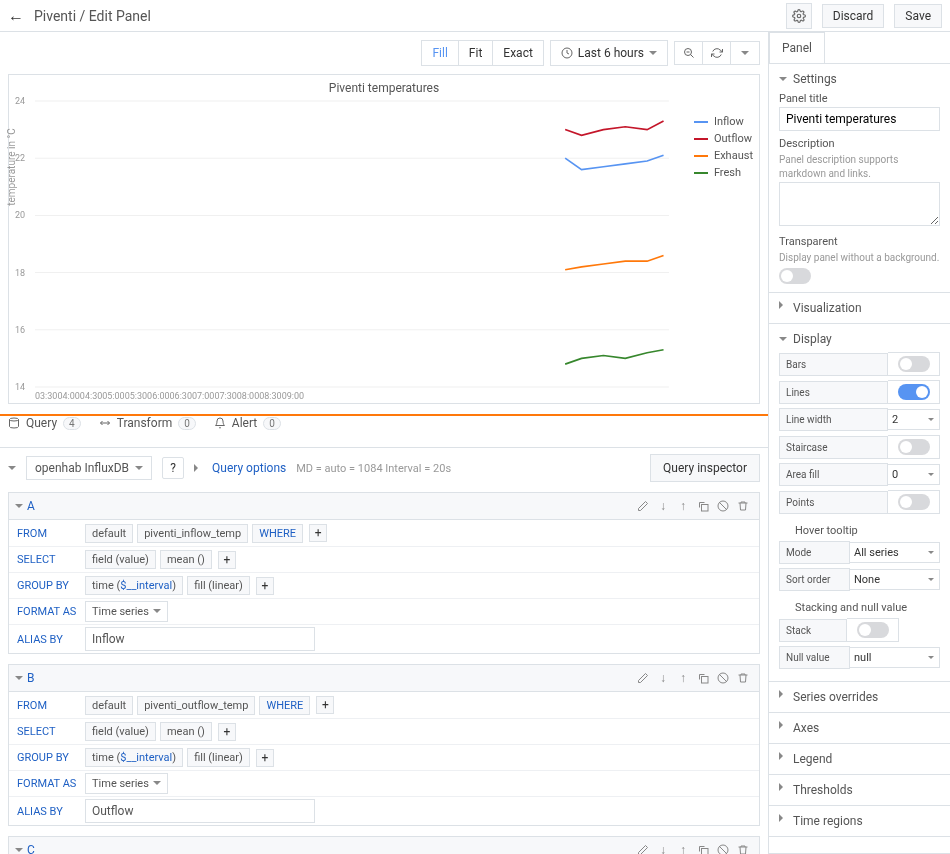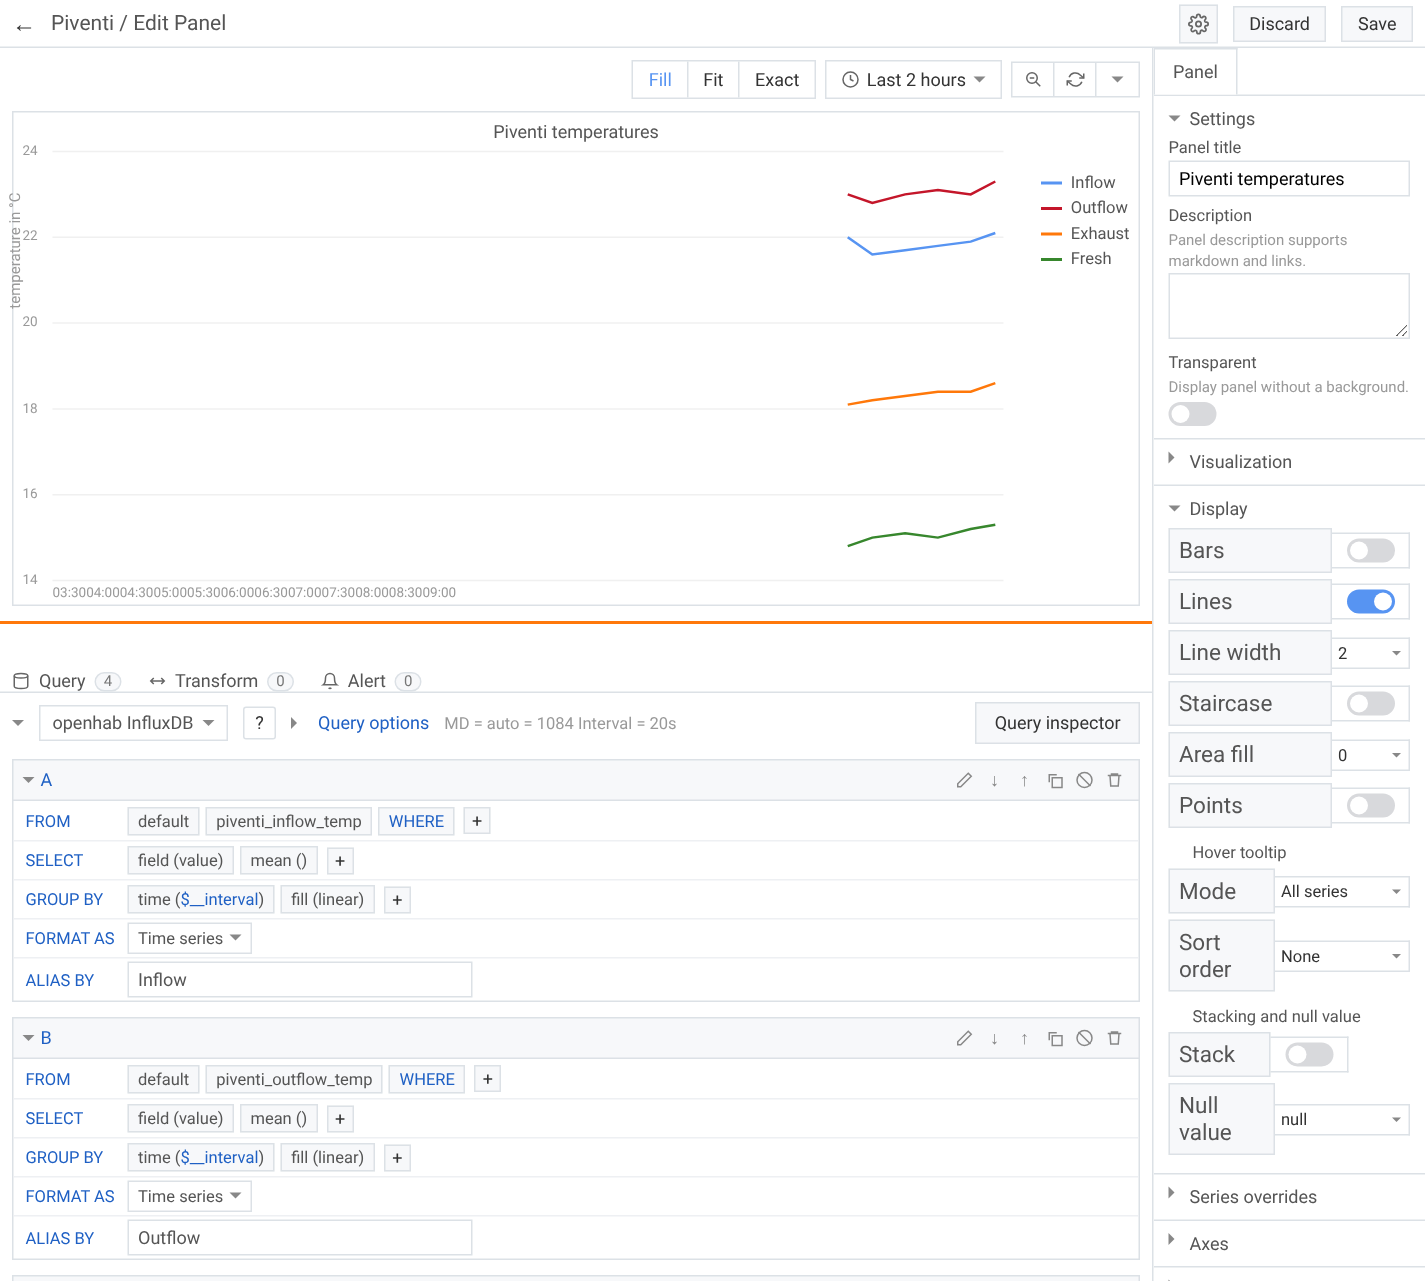--- a/index.html
+++ b/index.html
@@ -30,21 +30,21 @@
   .chartwrap{margin:4px 8px;border:1px solid var(--border);height:330px;position:relative}
   .chart-title{text-align:center;font-size:12px;padding:6px 0;color:#555}
   .chartbody{position:absolute;top:26px;bottom:16px;left:26px;right:90px}
   .ylabel{position:absolute;left:2px;top:50%;transform:rotate(-90deg) translateX(50%);transform-origin:left;font-size:10px;color:var(--txt3);white-space:nowrap}
   .legend{position:absolute;right:6px;top:40px;font-size:11px;color:#555}
   .legend div{display:flex;align-items:center;gap:6px;margin-bottom:4px}
   .legend .sw{width:14px;height:2px}
   svg.plot{width:100%;height:100%}
 
   
-  .qtabs{display:flex;align-items:flex-end;border-bottom:1px solid var(--border);padding:0 8px;height:48px;gap:18px;border-top:2px solid #ff780a;margin-top:6px}
+  .qtabs{display:flex;align-items:flex-start;border-bottom:1px solid var(--border);padding:0 8px;height:34px;gap:18px;border-top:2px solid #ff780a;margin-top:6px}
   .qtabs .t{display:flex;align-items:center;gap:6px;color:#555;font-size:12px;cursor:pointer}
   .qtabs .badge{background:var(--bg2);border:1px solid var(--border);padding:0 5px;border-radius:8px;font-size:10px;color:#777}
 
   
   .qtool{display:flex;align-items:center;gap:10px;padding:6px 8px}
   .qtool .ds{border:1px solid var(--border);background:#fff;padding:4px 8px;display:flex;align-items:center;gap:6px;color:#555}
   .qtool .qopt{color:var(--link);cursor:pointer}
   .qtool .meta{color:var(--txt3);font-size:11px}
   .qtool .insp{margin-left:auto;border:1px solid var(--border);background:var(--bg2);padding:6px 12px;cursor:pointer}
   .helpcirc{width:22px;height:22px;border:1px solid var(--border);display:flex;align-items:center;justify-content:center;border-radius:2px;cursor:pointer}
@@ -69,21 +69,21 @@
 
   
   .right .tabhdr{display:flex;border-bottom:1px solid var(--border)}
   .right .tabhdr .tab{padding:8px 12px;border:1px solid var(--border);border-bottom:none;background:#fff;font-size:12px;color:#555}
   .sect{border-bottom:1px solid var(--border);padding:8px 10px}
   .sect .sh{display:flex;align-items:center;gap:6px;color:#555;font-size:12px;margin-bottom:6px;cursor:pointer}
   .lbl{font-size:11px;color:#555;margin:6px 0 2px;display:block}
   .hint{font-size:10px;color:var(--txt3)}
   .rin{width:100%;border:1px solid var(--border);padding:4px 6px;font-size:12px}
   .row2{display:flex;align-items:center;margin:4px 0}
-  .row2 .k{flex:1;font-size:15px;color:#555;background:var(--bg2);border:1px solid var(--border);padding:5px 6px}
+  .row2 .k{flex:1;font-size:10px;color:#555;background:var(--bg2);border:1px solid var(--border);padding:5px 6px}
   .row2 .v{width:52px;border:1px solid var(--border);border-left:none;display:flex;align-items:center;justify-content:center;padding:3px 0}
   .row2 .vsel{width:52px;border:1px solid var(--border);border-left:none;padding:3px 4px;font-size:11px;position:relative}
   .row2 .vsel:after{content:"";position:absolute;right:5px;top:8px;border:3px solid transparent;border-top-color:#888}
   .row2.wide .vsel{width:90px}
   .tog{width:32px;height:16px;background:#d8d9dc;border-radius:8px;position:relative}
   .tog:before{content:"";position:absolute;width:12px;height:12px;background:#fff;border-radius:50%;top:2px;left:2px}
   .tog.on{background:var(--accent)}
   .tog.on:before{left:auto;right:2px}
   .subh{font-size:11px;color:#555;margin:10px 16px 4px}
   .sectline{border-bottom:1px solid var(--border);padding:8px 10px;font-size:12px;color:#555;cursor:pointer;display:flex;gap:6px}
@@ -117,21 +117,21 @@
         <span class="seg active">Fill</span>
         <span class="seg">Fit</span>
         <span class="seg">Exact</span>
       </div>
       <div class="grp">
         <span class="seg" style="display:flex;align-items:center;gap:5px">
           <svg width="12" height="12" viewBox="0 0 24 24" fill="none" stroke="#666" stroke-width="2">
               <circle cx="12" cy="12" r="10"></circle>
               <path d="M12 6v6l4 2"></path>
             </svg>
-          <span>Last 2 hours</span>
+          <span>Last 6 hours</span>
           <span class="chev d"></span>
         </span>
       </div>
       <div class="grp">
         <span class="seg ib">
             <svg width="12" height="12" viewBox="0 0 24 24" fill="none" stroke="#666" stroke-width="2">
               <circle cx="10" cy="10" r="7"></circle>
               <path d="M21 21l-6-6M7 10h6"></path>
             </svg>
           </span>

